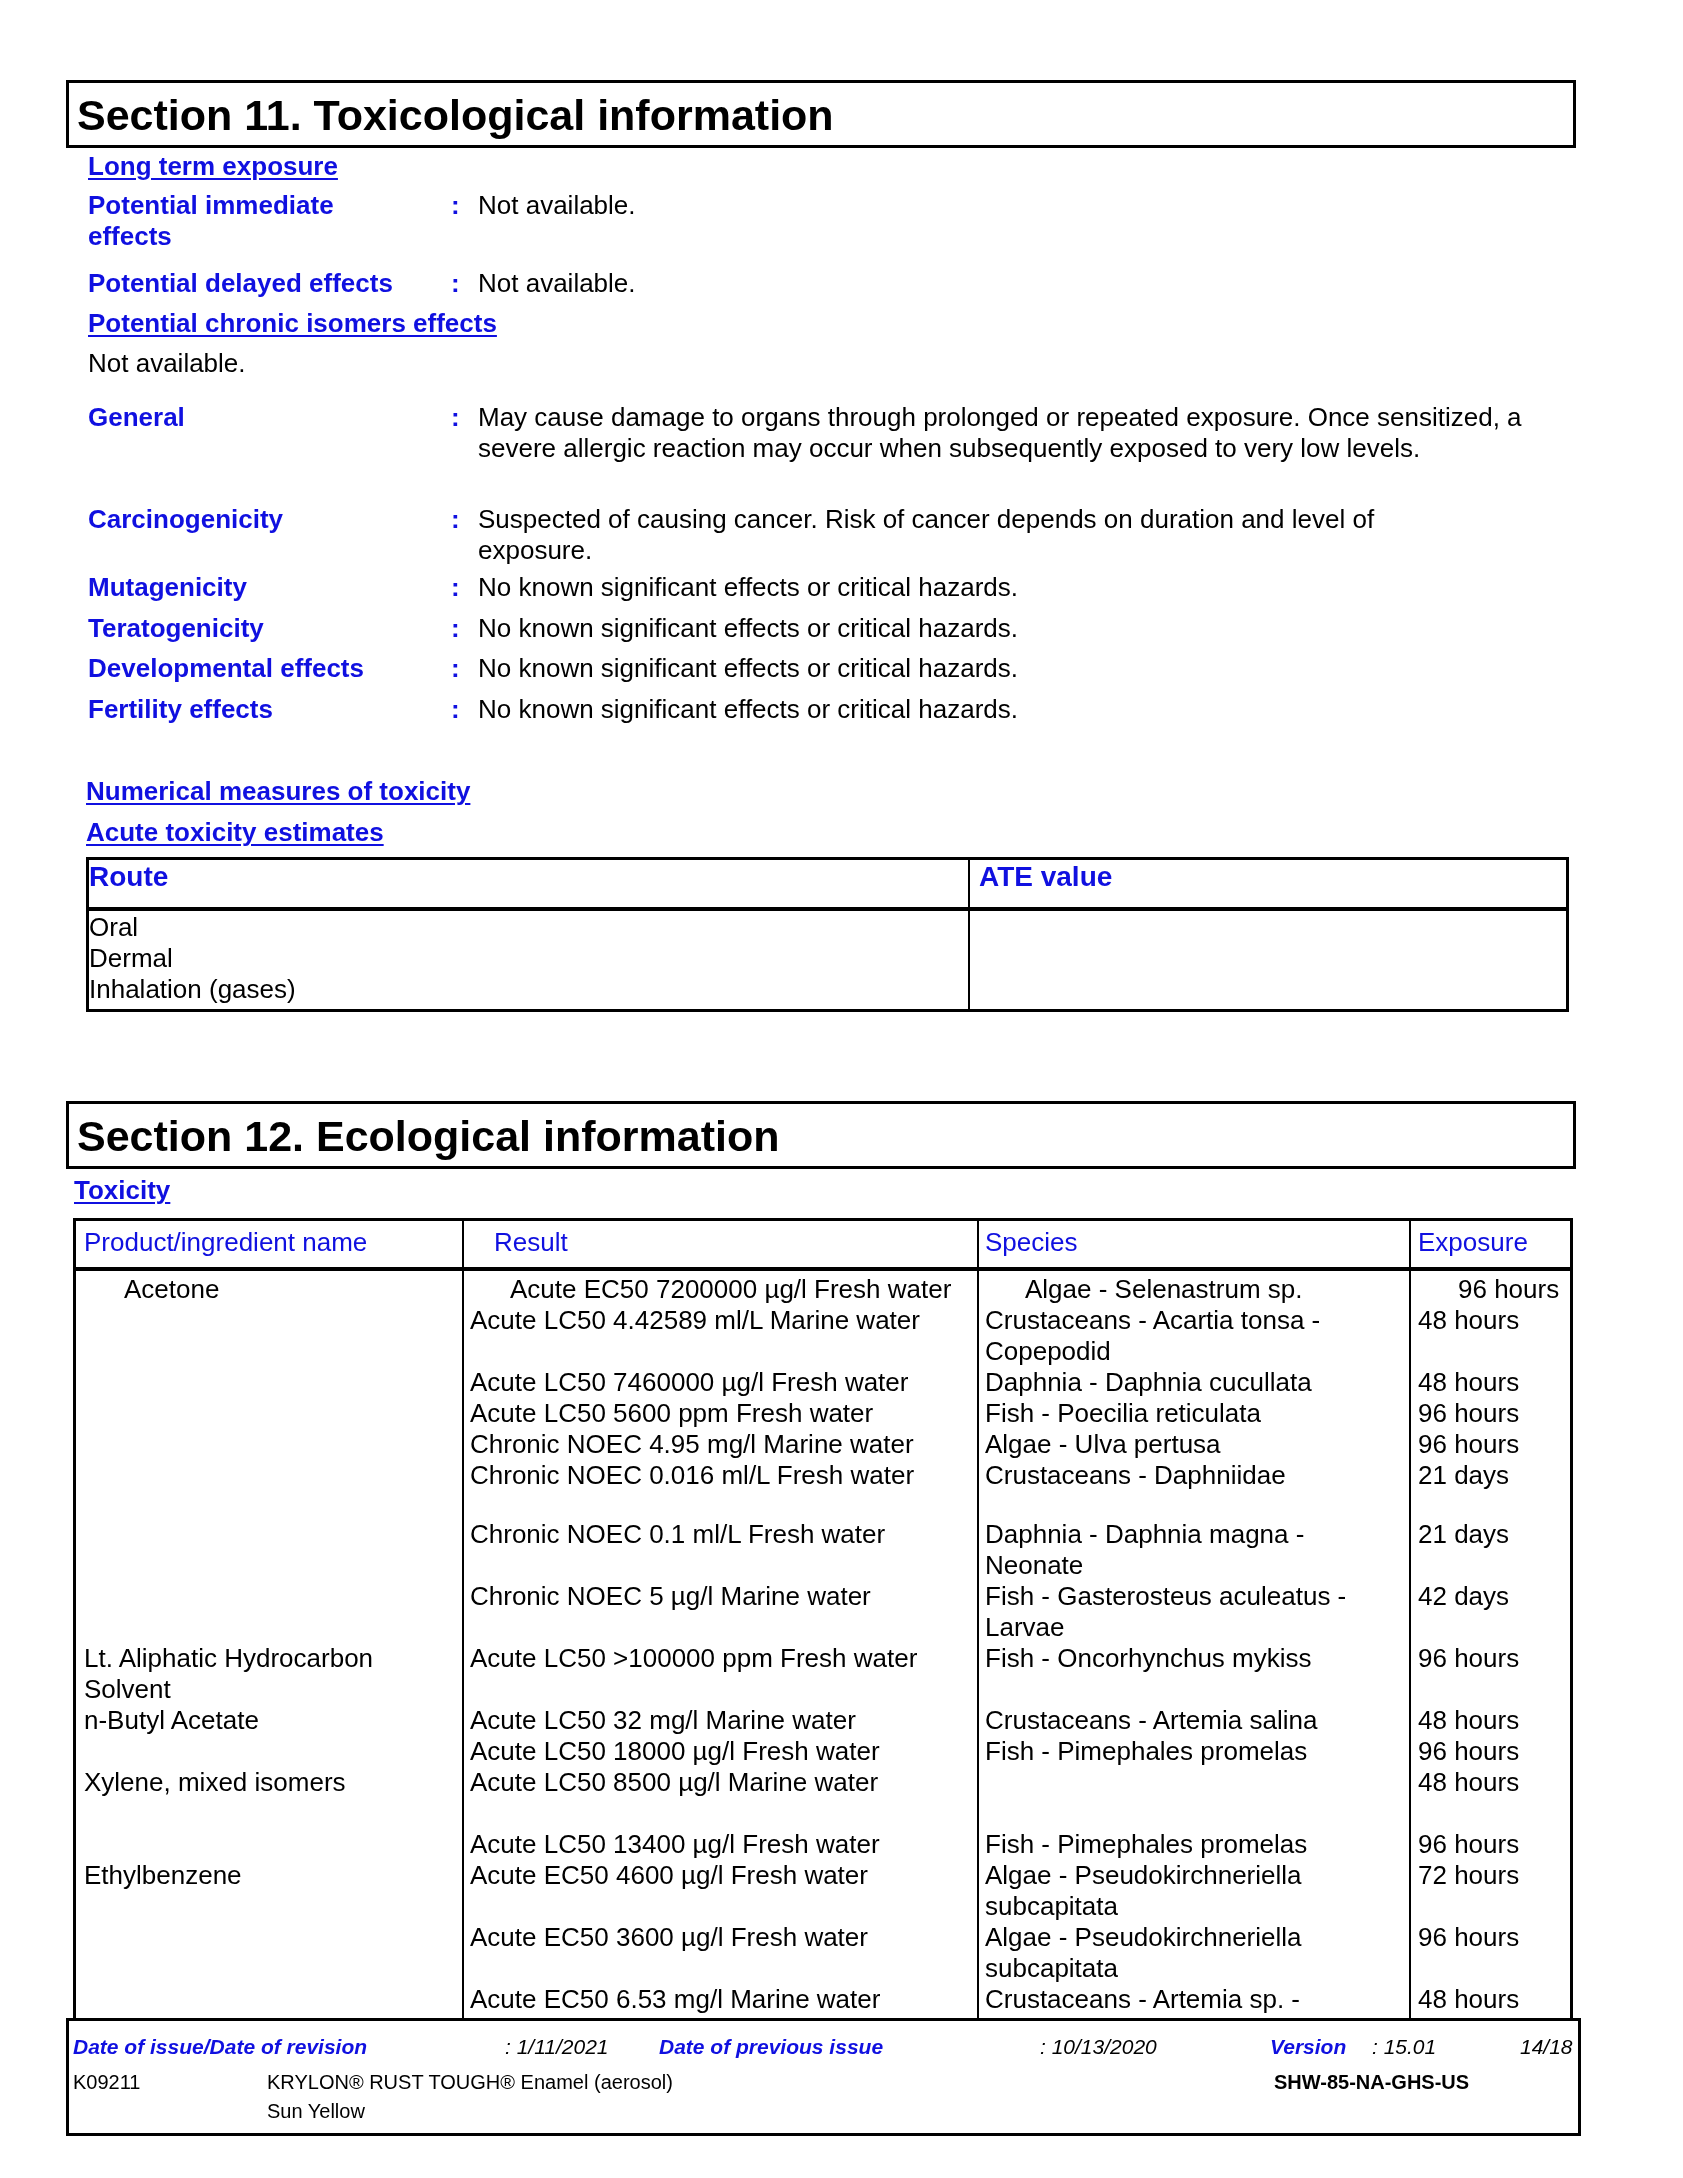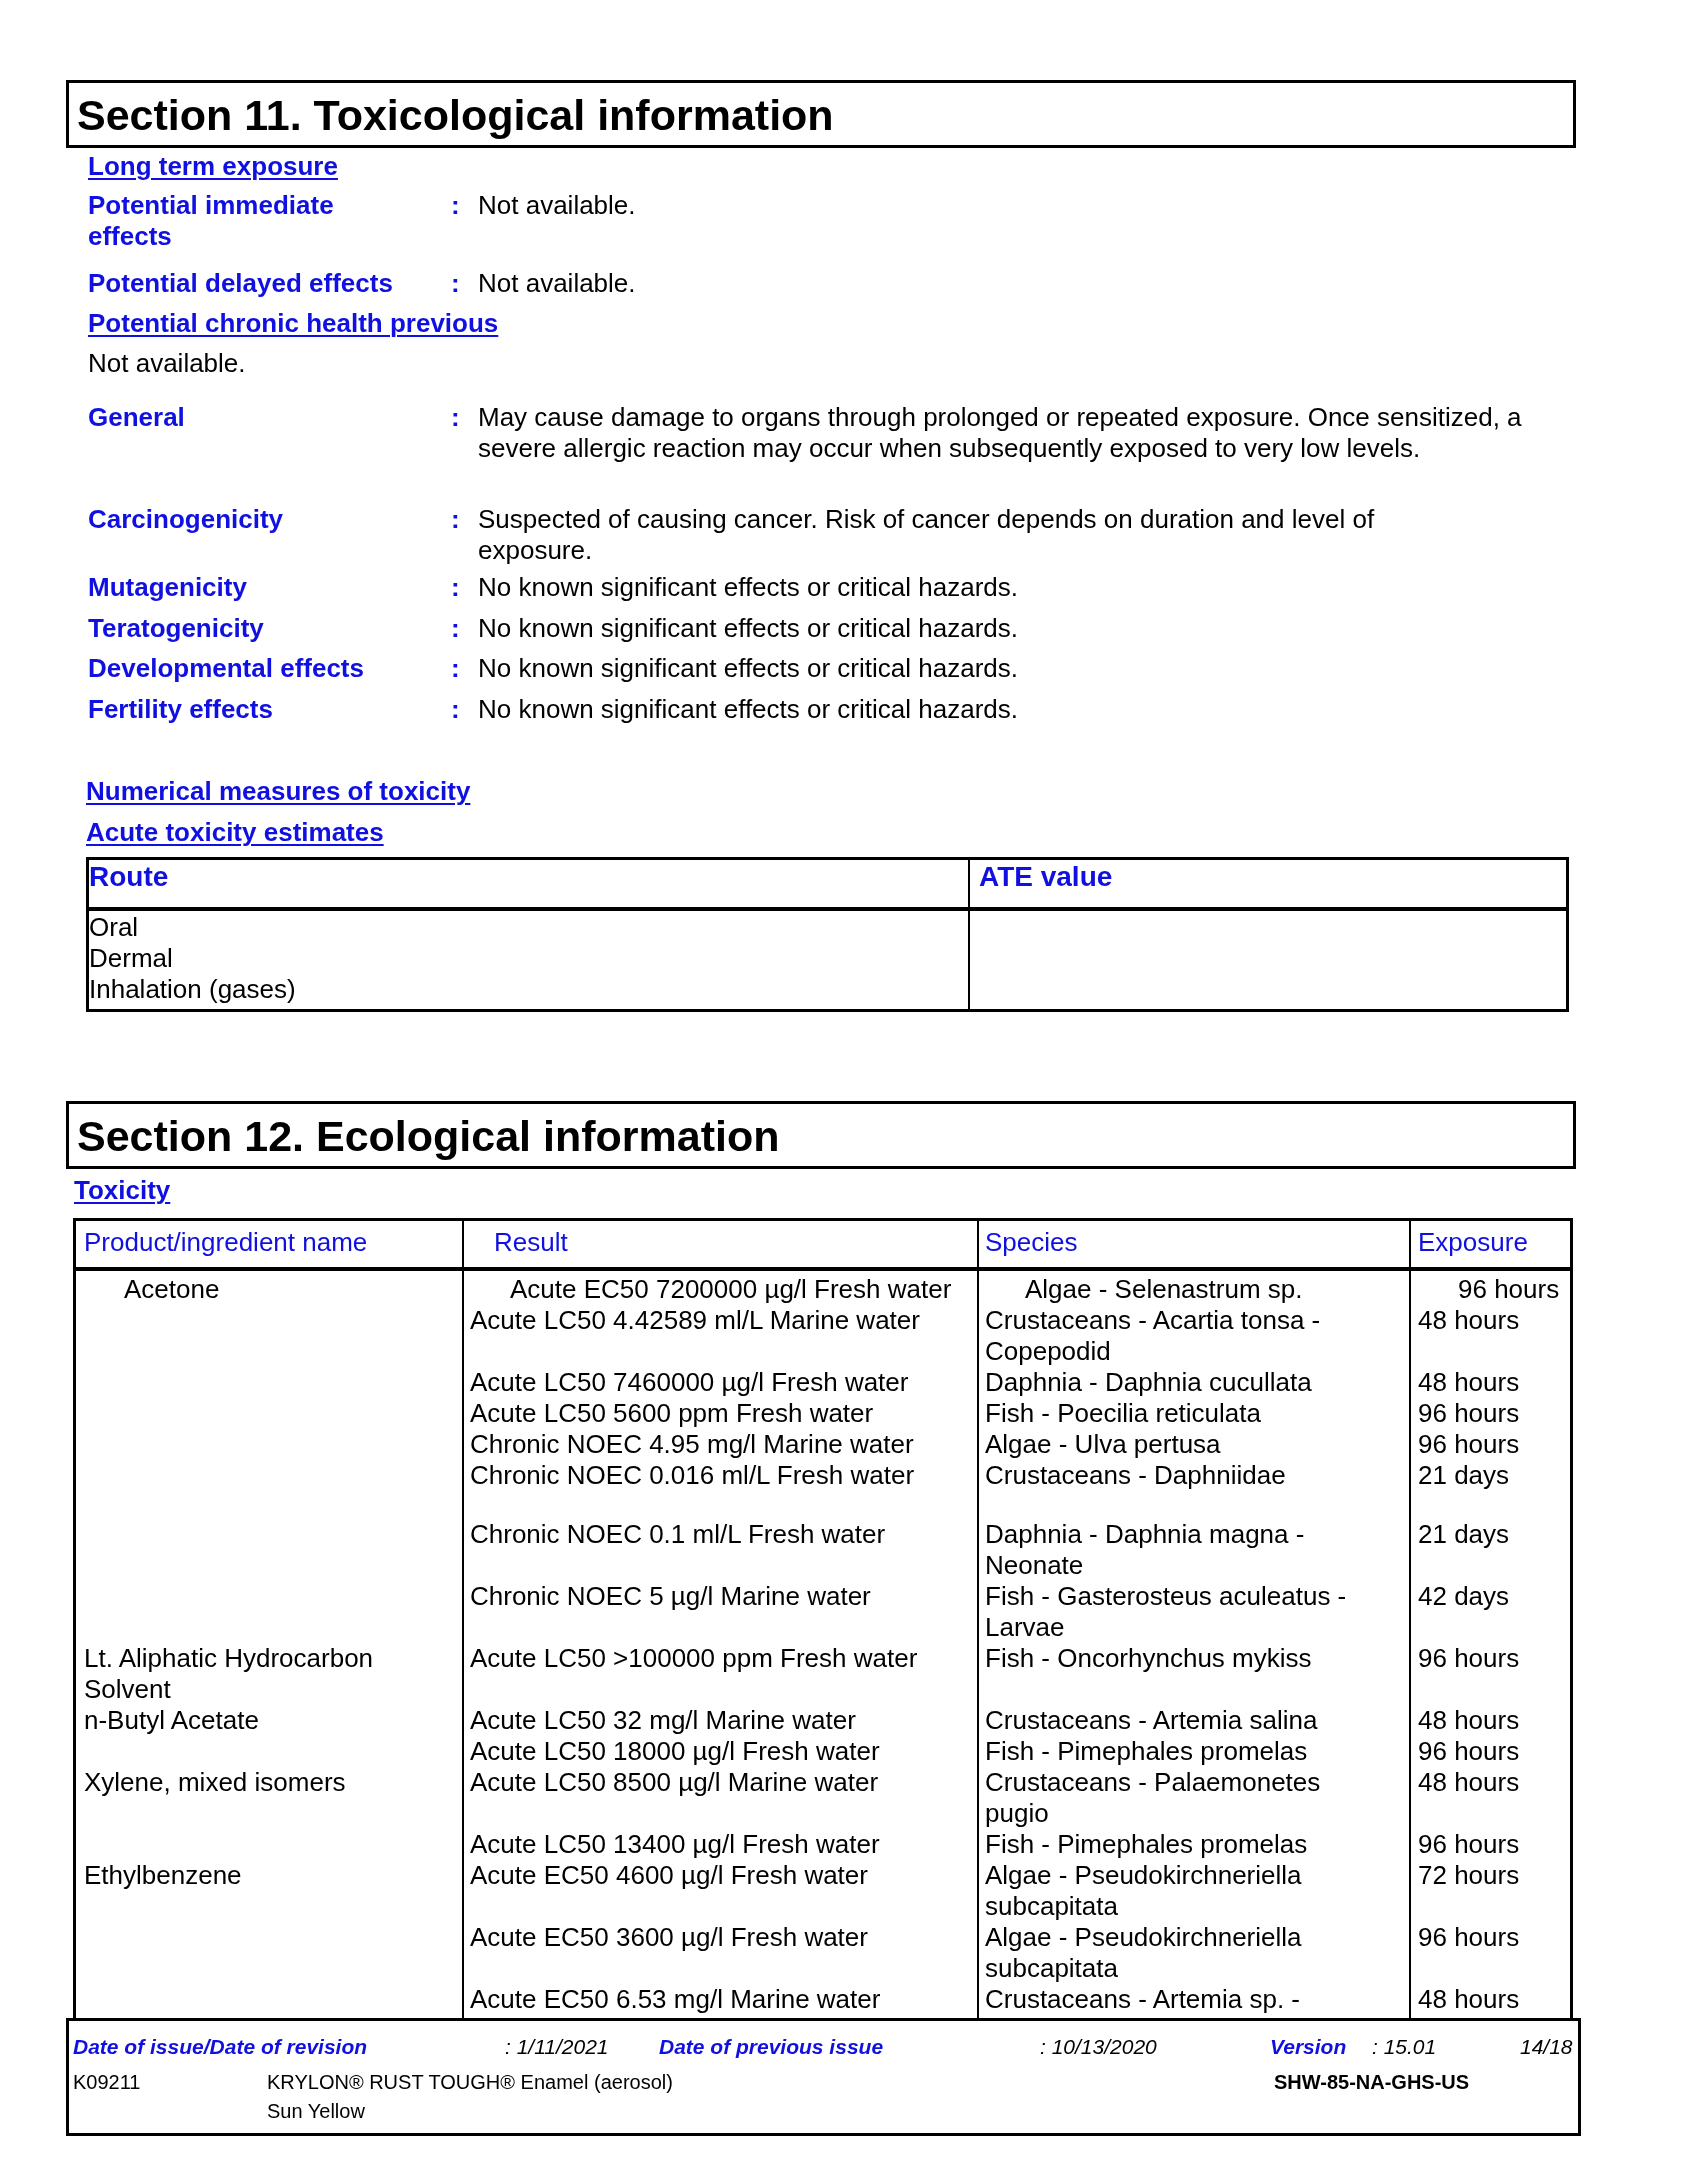--- a/index.html
+++ b/index.html
@@ -55,21 +55,21 @@
 <div class="abs t26 blue bold ul" style="left:88px;top:151px;">Long term exposure</div>
 
 <div class="label" style="top:190px;width:297px;white-space:normal;">Potential immediate effects</div>
 <div class="colon" style="top:190px;">:</div>
 <div class="value" style="top:190px;">Not available.</div>
 
 <div class="label" style="top:268px;white-space:nowrap;">Potential delayed effects</div>
 <div class="colon" style="top:268px;">:</div>
 <div class="value" style="top:268px;">Not available.</div>
 
-<div class="abs t26 blue bold ul" style="left:88px;top:308px;">Potential chronic health previous</div>
+<div class="abs t26 blue bold ul" style="left:88px;top:308px;">Potential chronic isomers effects</div>
 <div class="abs t26" style="left:88px;top:348px;">Not available.</div>
 
 <div class="label" style="top:402px;">General</div>
 <div class="colon" style="top:402px;">:</div>
 <div class="value" style="top:402px;">May cause damage to organs through prolonged or repeated exposure.  Once sensitized, a severe allergic reaction may occur when subsequently exposed to very low levels.</div>
 
 <div class="label" style="top:504px;">Carcinogenicity</div>
 <div class="colon" style="top:504px;">:</div>
 <div class="value" style="top:504px;width:990px;">Suspected of causing cancer.  Risk of cancer depends on duration and level of exposure.</div>
 
@@ -177,21 +177,20 @@
       <div class="cell c-exp">48 hours</div>
     </div>
     <div class="row" style="height:31px;">
       <div class="cell c-result">Acute LC50 18000 µg/l Fresh water</div>
       <div class="cell c-species">Fish - Pimephales promelas</div>
       <div class="cell c-exp">96 hours</div>
     </div>
     <div class="row" style="height:62px;">
       <div class="cell c-name">Xylene, mixed isomers</div>
       <div class="cell c-result">Acute LC50 8500 µg/l Marine water</div>
-      <div class="cell c-species" style="width:366px;">Crustaceans - Palaemonetes pugio</div>
       <div class="cell c-exp">48 hours</div>
     </div>
     <div class="row" style="height:31px;">
       <div class="cell c-result">Acute LC50 13400 µg/l Fresh water</div>
       <div class="cell c-species">Fish - Pimephales promelas</div>
       <div class="cell c-exp">96 hours</div>
     </div>
     <div class="row" style="height:62px;">
       <div class="cell c-name">Ethylbenzene</div>
       <div class="cell c-result">Acute EC50 4600 µg/l Fresh water</div>

